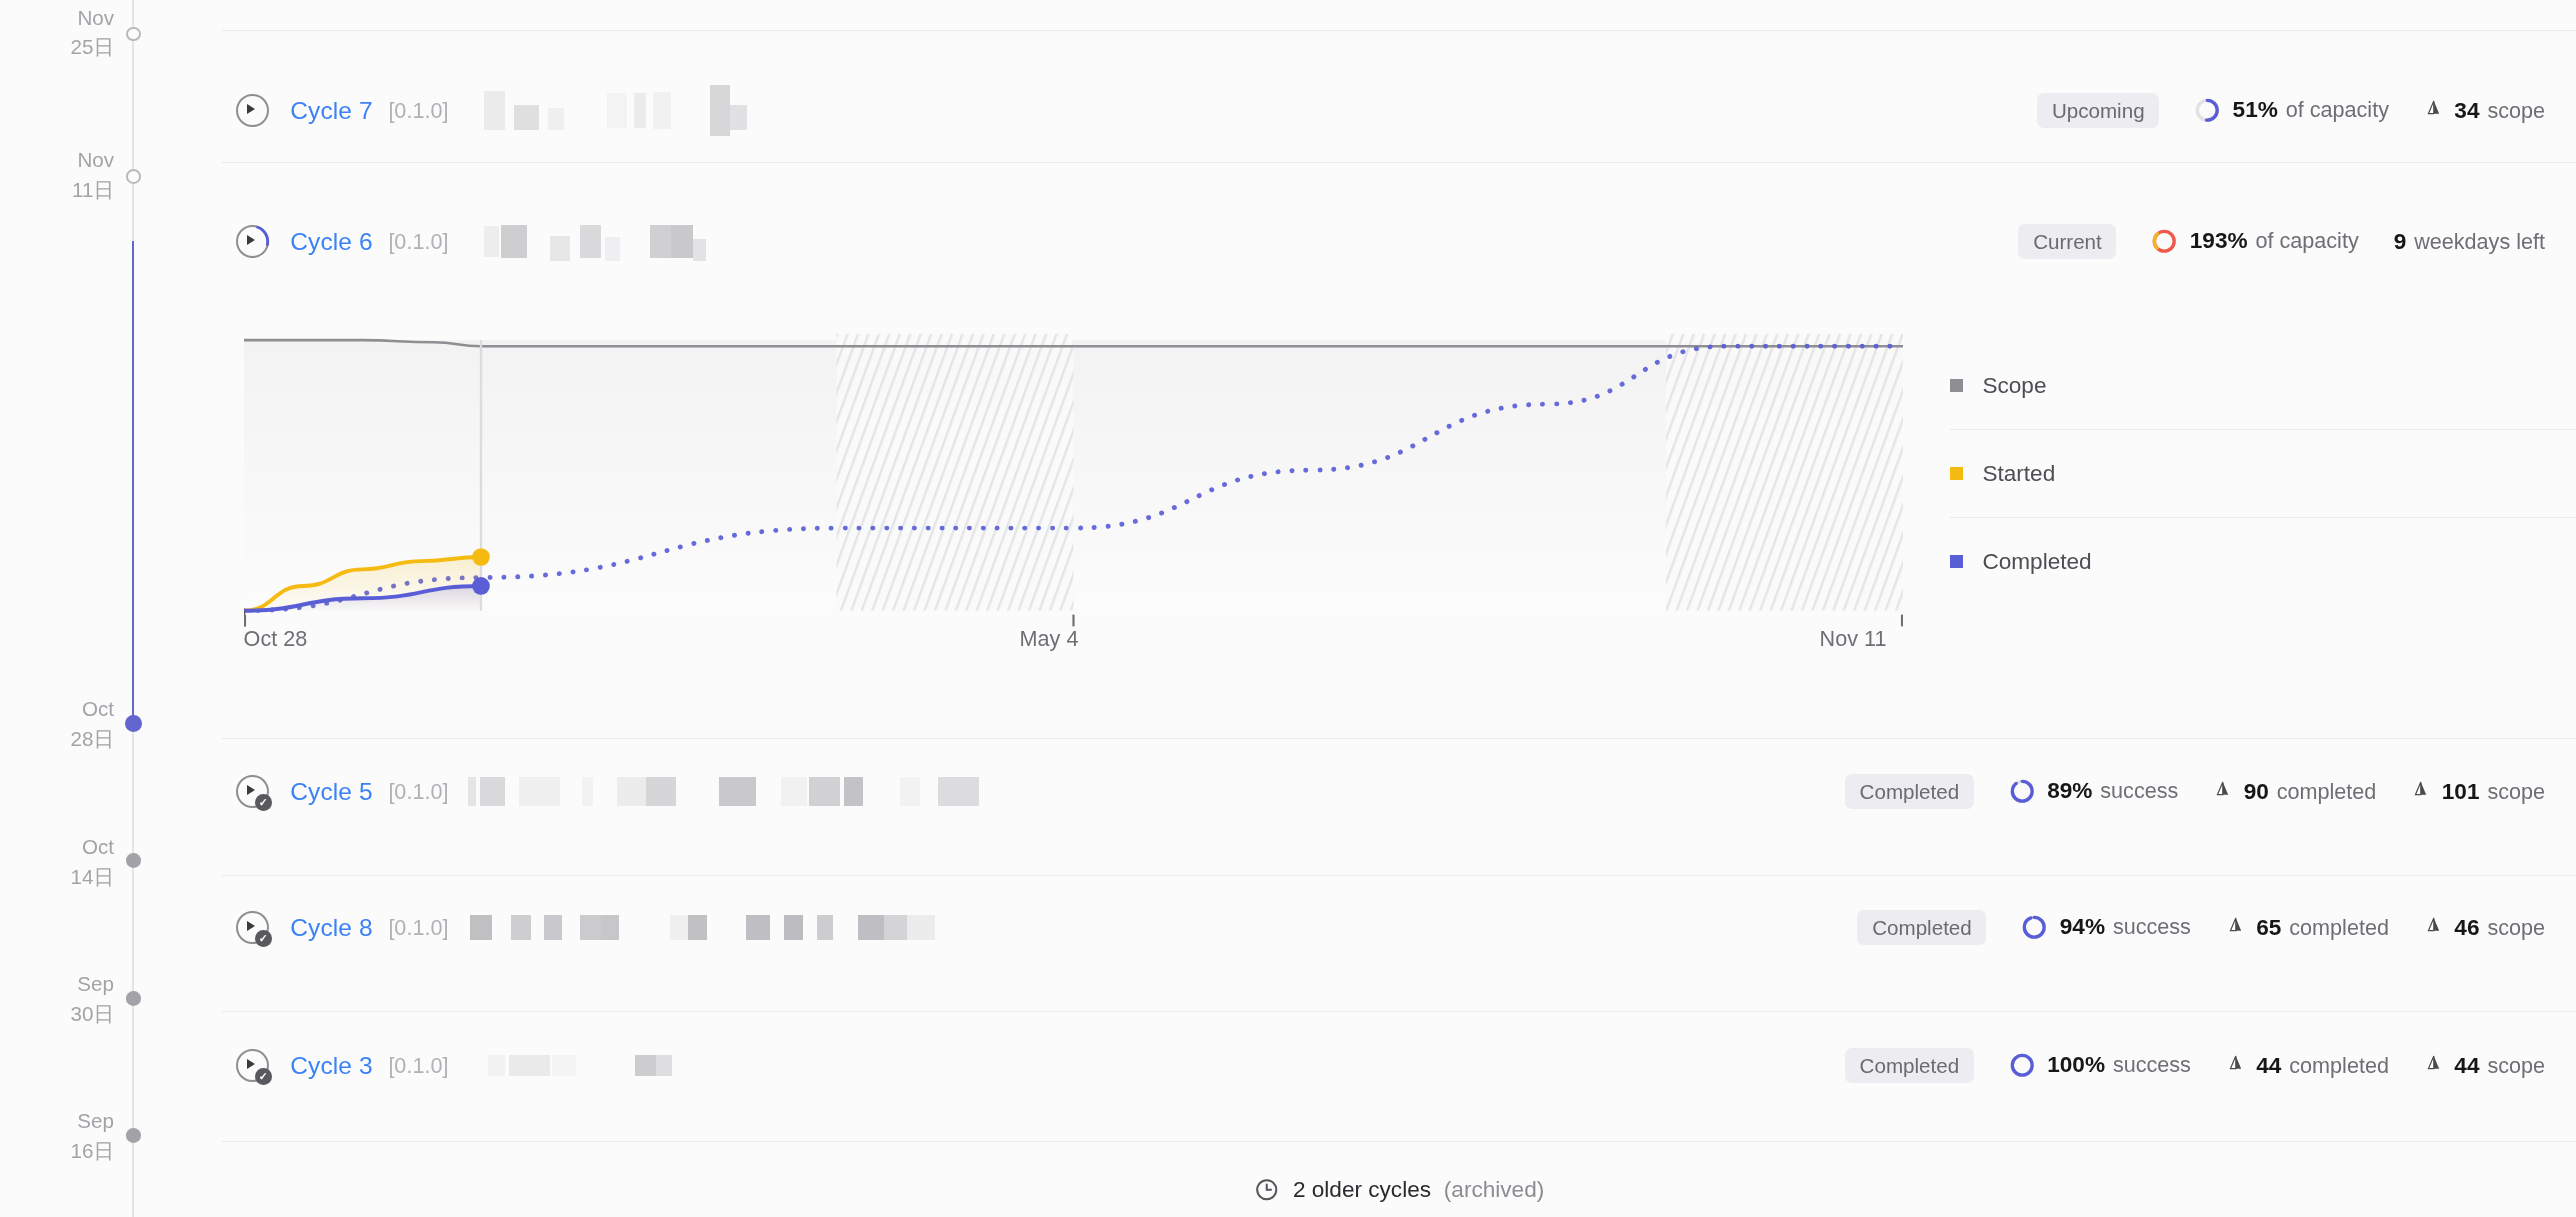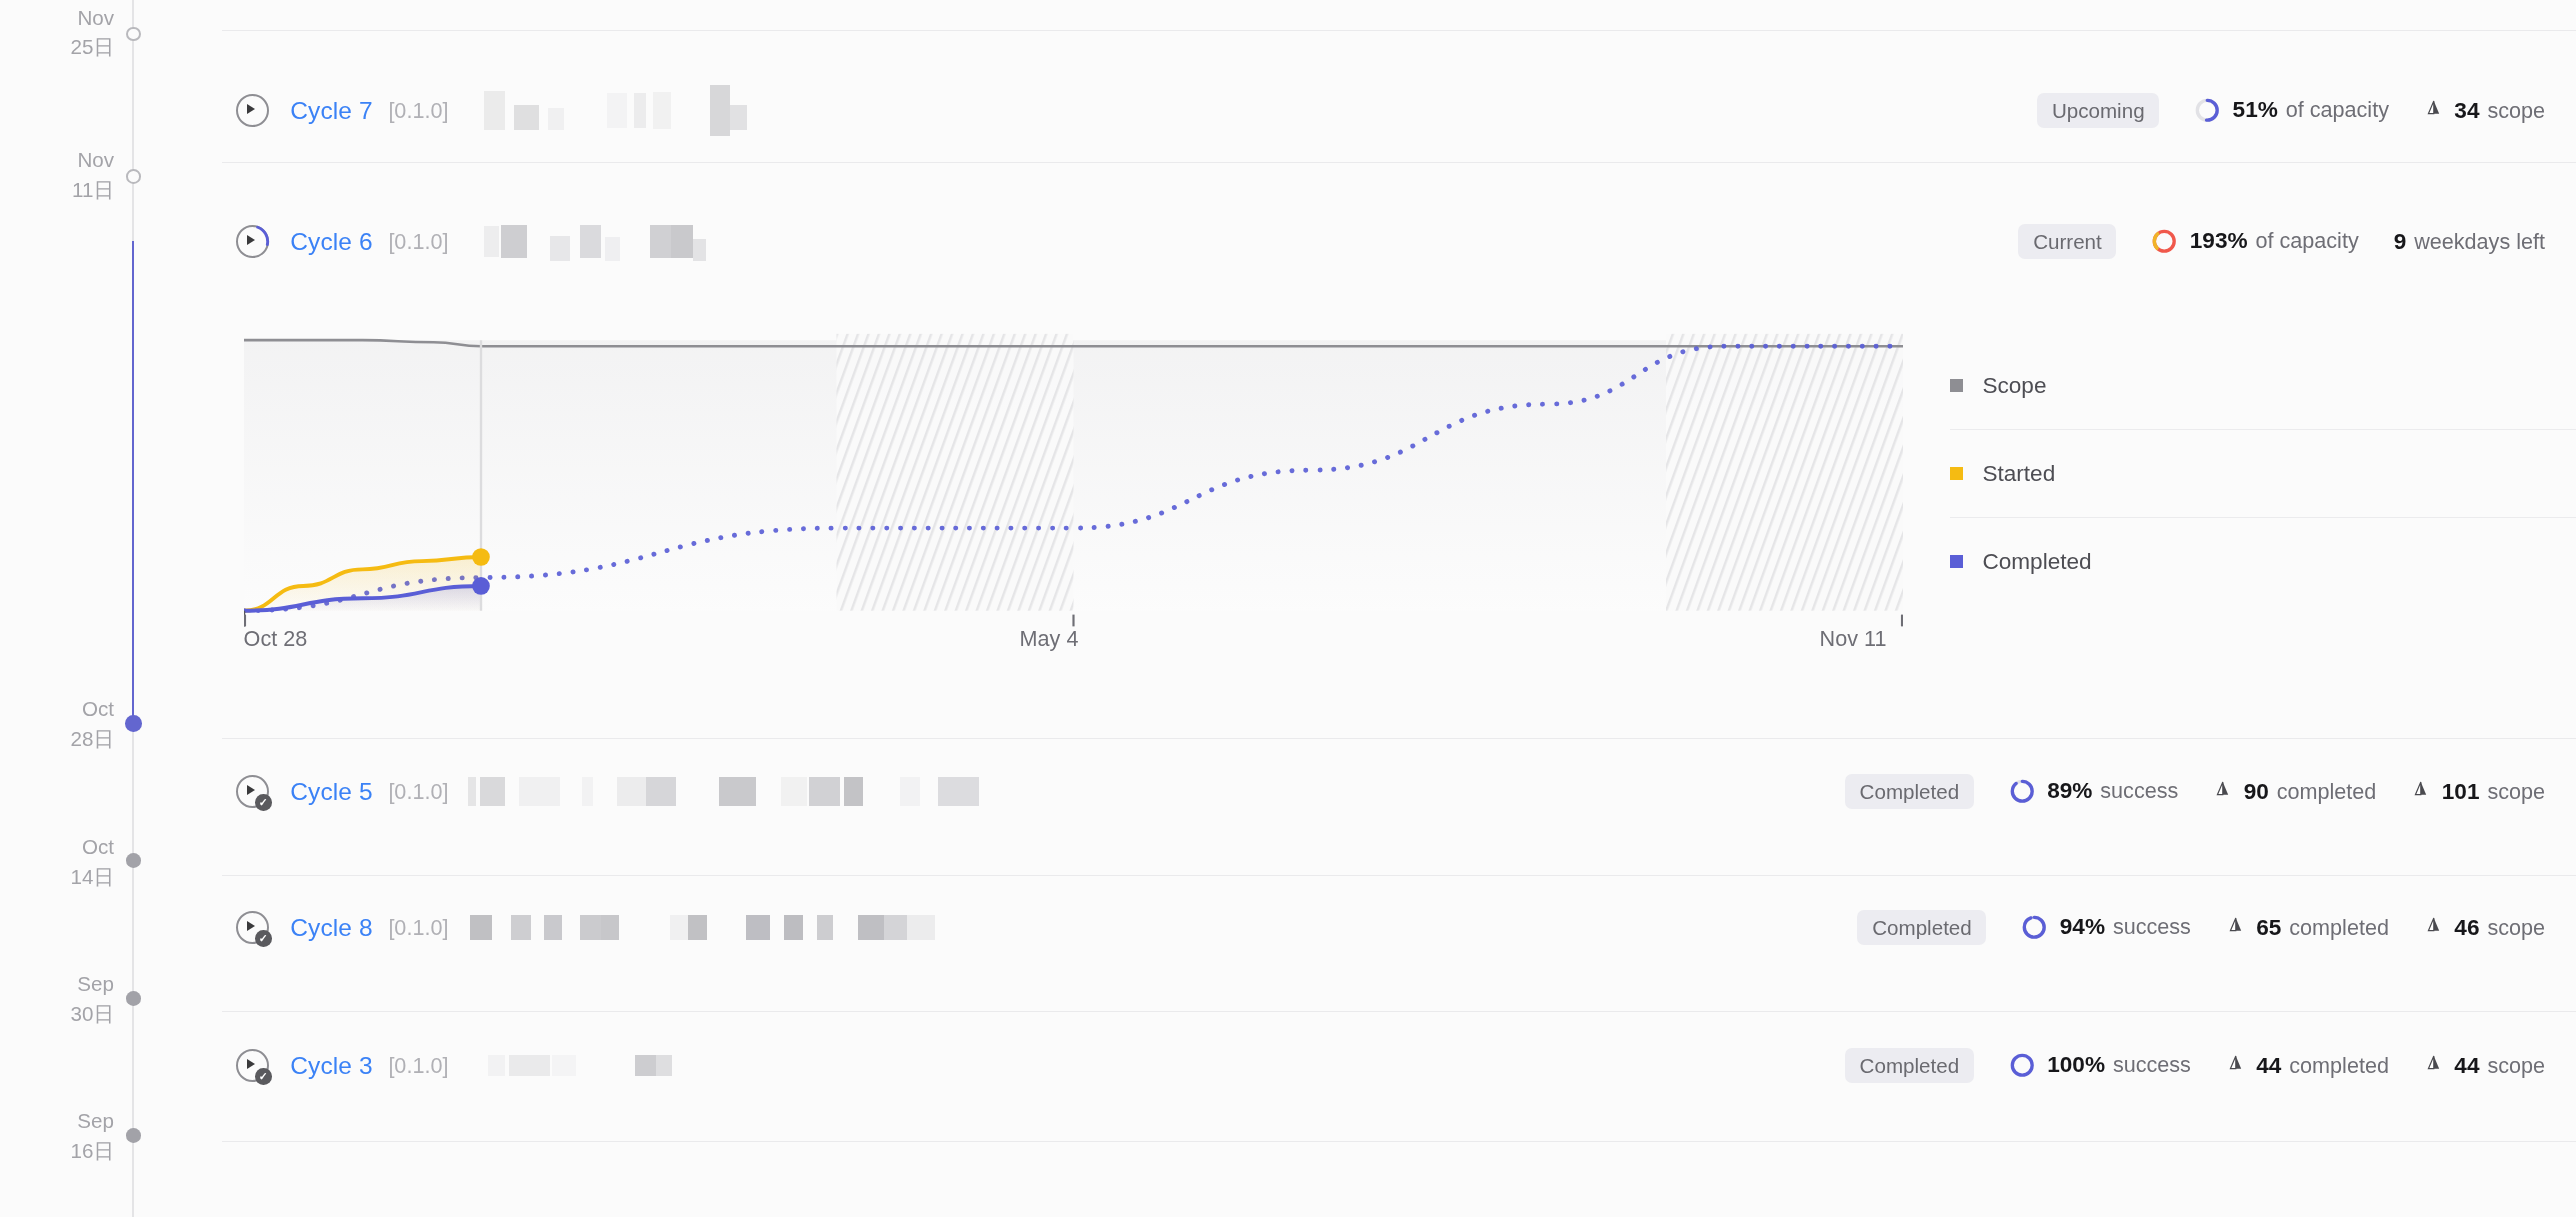--- a/index.html
+++ b/index.html
@@ -419,16 +419,24 @@
           <svg class="tri-ico" viewBox="0 0 20 20">
             <path d="M10 3 L15.5 16 L10 16 Z" fill="#4a4a4f"></path>
             <path d="M10 3 L4.5 16 L10 16 Z" fill="#ffffff" stroke="#4a4a4f" stroke-width="1.2"></path>
           </svg>
           <span class="val">44</span>
           <span class="unit">scope</span>
         </span>
       </div>
     </div>
 
+    <div class="footer" style="top:1163px;height:54px">
+      <svg class="clock" viewBox="0 0 24 24">
+        <circle cx="12" cy="12" r="9" fill="none" stroke="#55555b" stroke-width="1.9"></circle>
+        <path d="M12 7 L12 12 L16 12" fill="none" stroke="#55555b" stroke-width="1.9" stroke-linecap="round"></path>
+      </svg>
+      <span class="f1">2 older cycles</span>
+      <span class="f2">(archived)</span>
+    </div>
 
   </div>
 </div>
 
 
 </body></html>

